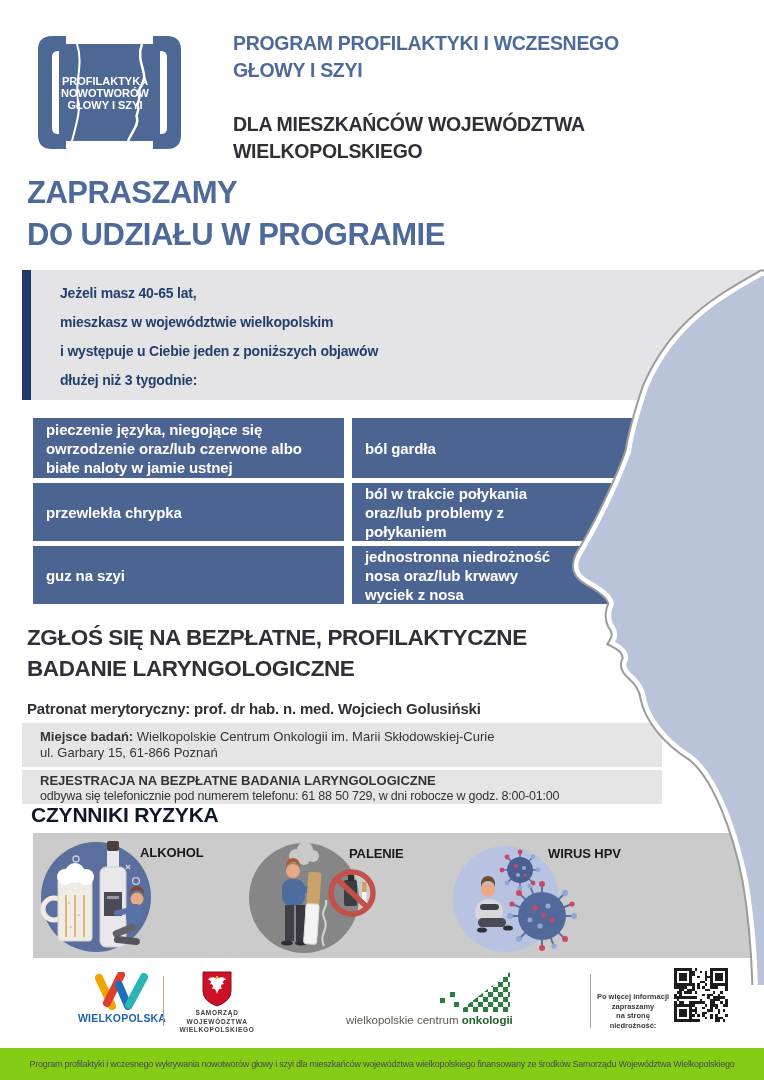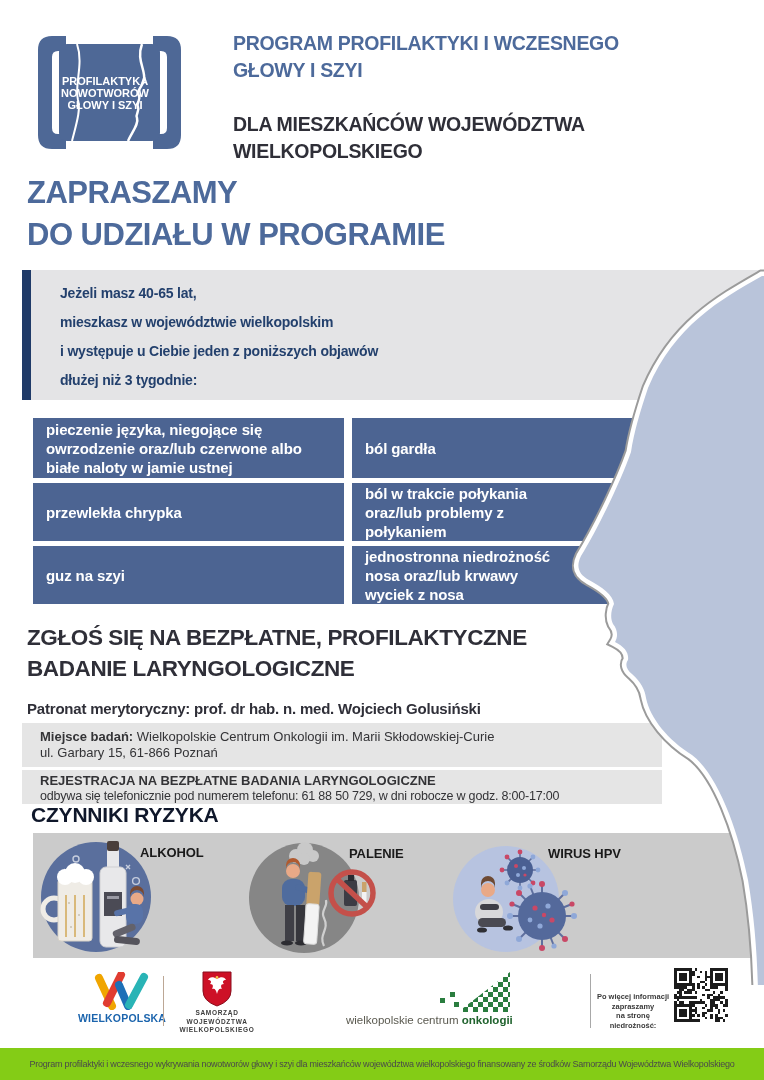--- a/index.html
+++ b/index.html
@@ -128,21 +128,21 @@
     <div>BADANIE LARYNGOLOGICZNE</div>
   </div>
   <div class="abs patron">Patronat merytoryczny: prof. dr hab. n. med. Wojciech Golusiński</div>
 
   <div class="abs info-box loc-box">
     <div><span class="b">Miejsce badań:</span><span> Wielkopolskie Centrum Onkologii im. Marii Skłodowskiej-Curie</span></div>
     <div>ul. Garbary 15, 61-866 Poznań</div>
   </div>
   <div class="abs info-box reg-box">
     <div class="b">REJESTRACJA NA BEZPŁATNE BADANIA LARYNGOLOGICZNE</div>
-    <div class="detail">odbywa się telefonicznie pod numerem telefonu: 61 88 50 729, w dni robocze w godz. 8:00-17:00</div>
+    <div class="detail">odbywa się telefonicznie pod numerem telefonu: 61 88 50 729, w dni robocze w godz. 8:00-01:00</div>
   </div>
 
   <div class="abs risk-heading">CZYNNIKI RYZYKA</div>
   <div class="abs band"></div>
 
   <svg class="abs" style="left:38px;top:837px;z-index:1;overflow:visible;" width="120" height="120" viewBox="0 0 120 120">
     <circle cx="58" cy="60" r="55" fill="#5a6f9d"></circle>
     <g stroke="#ffffff" stroke-width="1.4" opacity="0.65">
       <path d="M26,32 l5,5 M31,32 l-5,5"></path>
         <path d="M88,28 l4,4 M92,28 l-4,4"></path>

